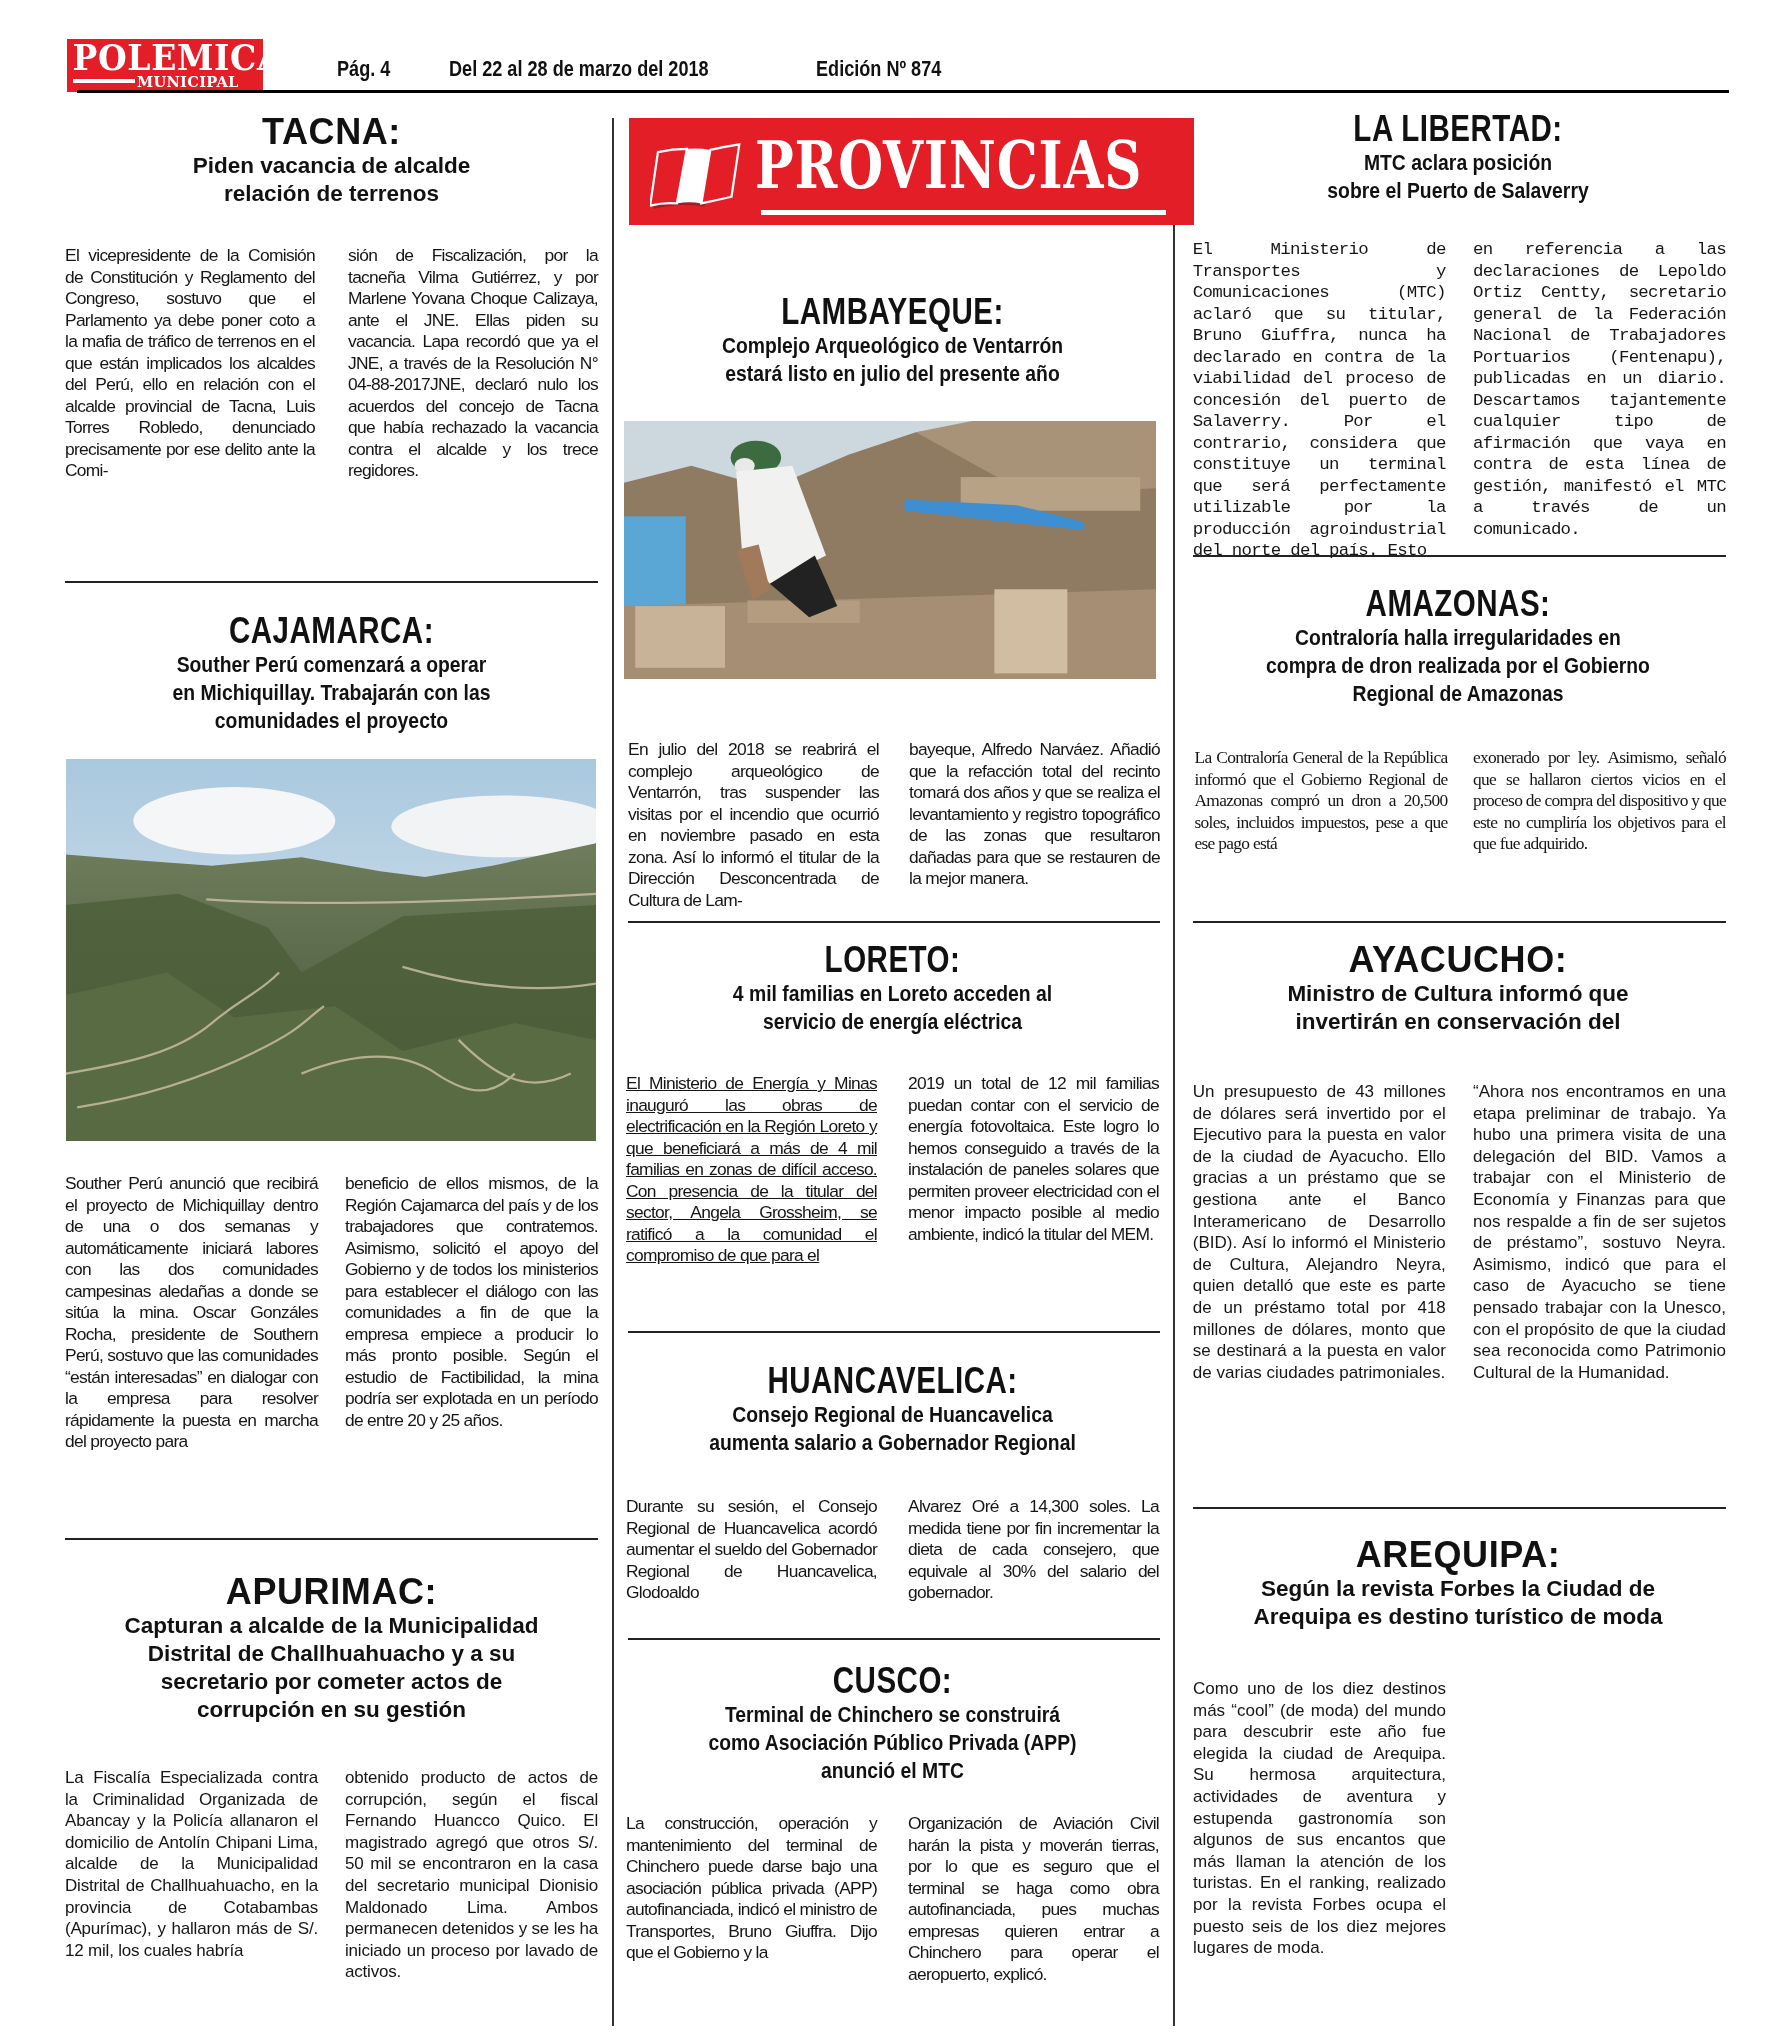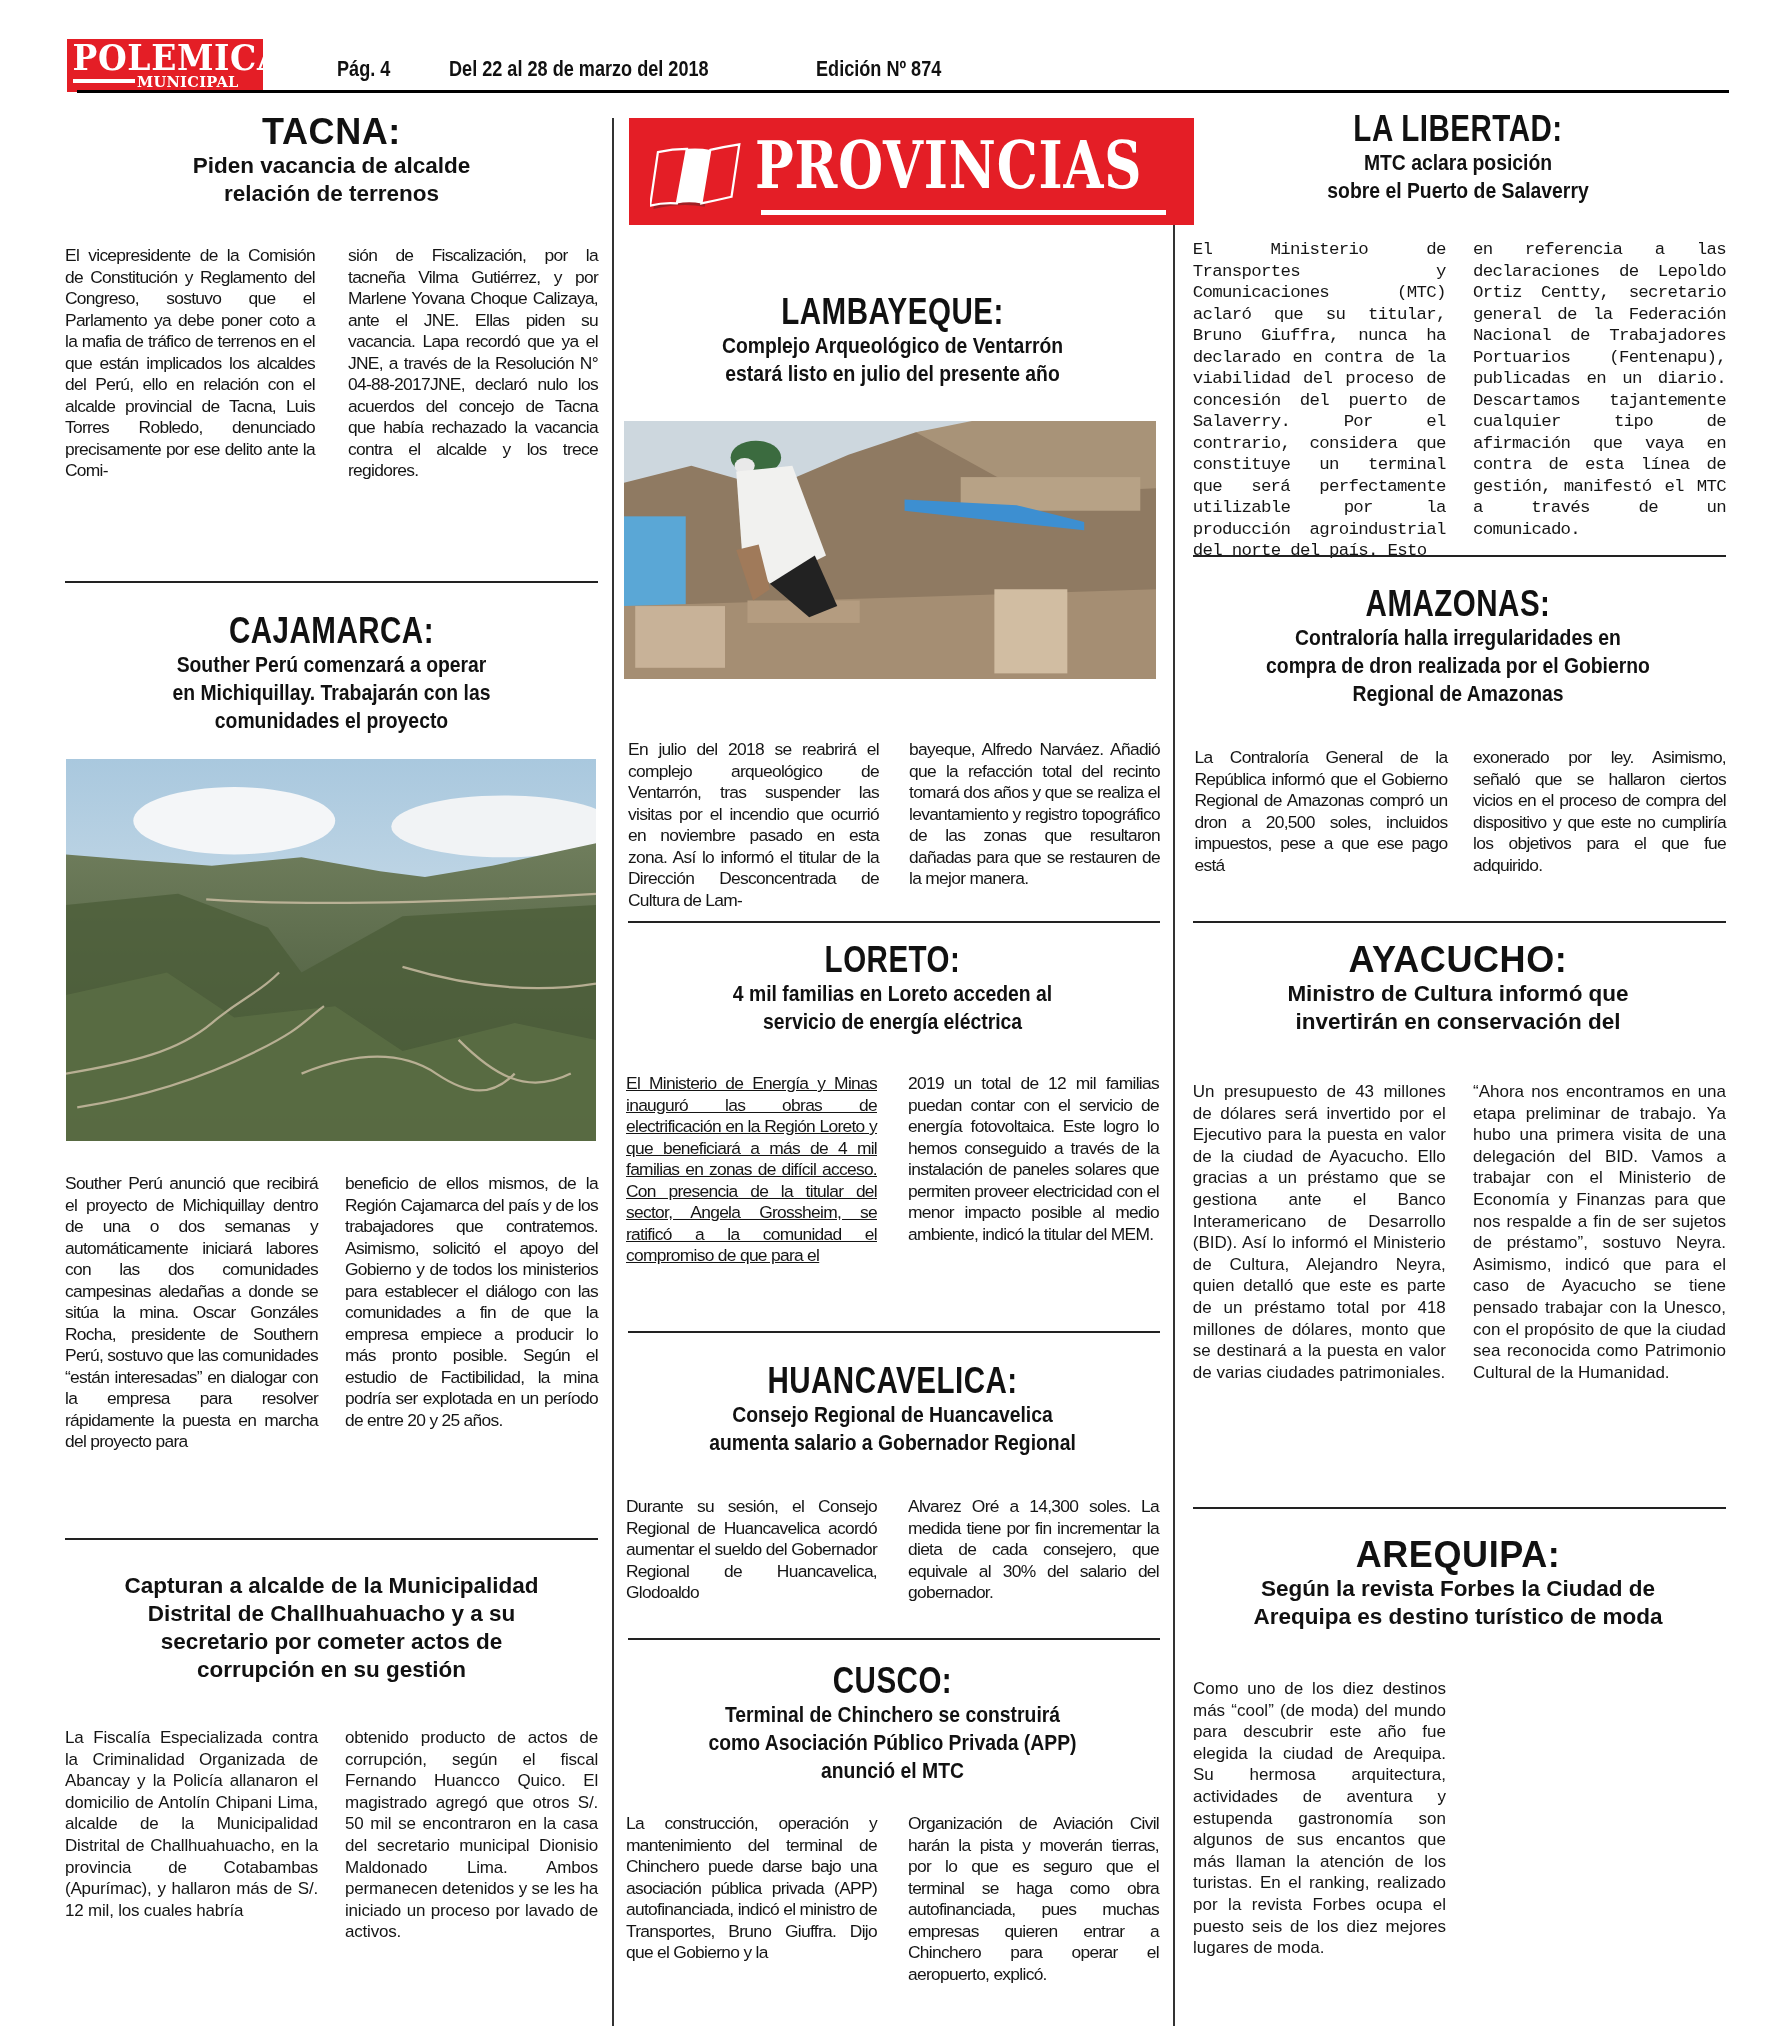--- a/index.html
+++ b/index.html
@@ -99,20 +99,21 @@
 </div>
 <section class="abs" style="left:65px; top:1173px; width:533px;">
   <div class="body-cols">
     <div class="col cond" style="width:253px;">Souther Perú anunció que recibirá el proyecto de Michiquillay dentro de una o dos semanas y automáticamente iniciará labores con las dos comunidades campesinas aledañas a donde se sitúa la mina. Oscar Gonzáles Rocha, presidente de Southern Perú, sostuvo que las comunidades “están interesadas” en dialogar con la empresa para resolver rápidamente la puesta en marcha del proyecto para</div>
     <div class="col cond" style="width:253px;">beneficio de ellos mismos, de la Región Cajamarca del país y de los trabajadores que contratemos. Asimismo, solicitó el apoyo del Gobierno y de todos los ministerios para establecer el diálogo con las comunidades a fin de que la empresa  empiece a producir lo más pronto posible. Según el estudio de Factibilidad, la mina podría ser explotada en un período de entre 20 y 25 años.</div>
   </div>
 </section>
 <div class="abs hrule" style="left:65px; top:1538px; width:533px;"></div>
 
 <section class="abs" style="left:65px; top:1572px; width:533px;">
+  <div class="region">APURIMAC:</div>
   <div class="subhead">
     <div>Capturan a alcalde de la Municipalidad</div>
     <div>Distrital de Challhuahuacho y a su</div>
     <div>secretario por cometer actos de</div>
     <div>corrupción en su gestión</div>
   </div>
   <div class="body-cols" style="margin-top:43px;">
     <div class="col" style="width:253px; font-size:17px; line-height:21.6px; letter-spacing:-0.2px;">La Fiscalía Especializada contra la  Criminalidad Organizada de Abancay y la Policía allanaron el domicilio de Antolín Chipani Lima, alcalde de la Municipalidad Distrital de Challhuahuacho, en la provincia de Cotabambas (Apurímac), y hallaron más de S/. 12 mil, los cuales habría</div>
     <div class="col" style="width:253px; font-size:17px; line-height:21.6px; letter-spacing:-0.2px;">obtenido producto de actos de corrupción, según el fiscal Fernando Huancco Quico. El magistrado agregó que otros S/. 50 mil se encontraron en la casa del secretario municipal Dionisio Maldonado Lima. Ambos permanecen detenidos y se les ha iniciado un proceso por lavado de activos.</div>
   </div>
@@ -217,21 +218,21 @@
 </section>
 <div class="abs hrule" style="left:1193px; top:555px; width:533px;"></div>
 
 <section class="abs" style="left:1190px; top:584px; width:536px;">
   <div class="region cond">AMAZONAS:</div>
   <div class="subhead cond">
     <div>Contraloría halla irregularidades en</div>
     <div>compra de dron realizada por el Gobierno</div>
     <div>Regional de Amazonas</div>
   </div>
-  <div class="body-cols" style="margin-top:39px;">
+  <div class="body-cols" style="margin-top:39px;font-family:Liberation Serif, serif;">
     <div class="col cond" style="width:253px; padding-left:4.5px;">La Contraloría General de la República informó que el Gobierno Regional de Amazonas compró un dron a 20,500 soles, incluidos impuestos, pese a que ese pago está</div>
     <div class="col cond" style="width:253px;">exonerado por ley. Asimismo, señaló que se hallaron ciertos vicios en el proceso de compra del dispositivo y que este no cumpliría los objetivos para el que fue adquirido.</div>
   </div>
 </section>
 <div class="abs hrule" style="left:1193px; top:921px; width:533px;"></div>
 
 <section class="abs" style="left:1190px; top:940px; width:536px;">
   <div class="region">AYACUCHO:</div>
   <div class="subhead">
     <div>Ministro de Cultura informó que</div>

